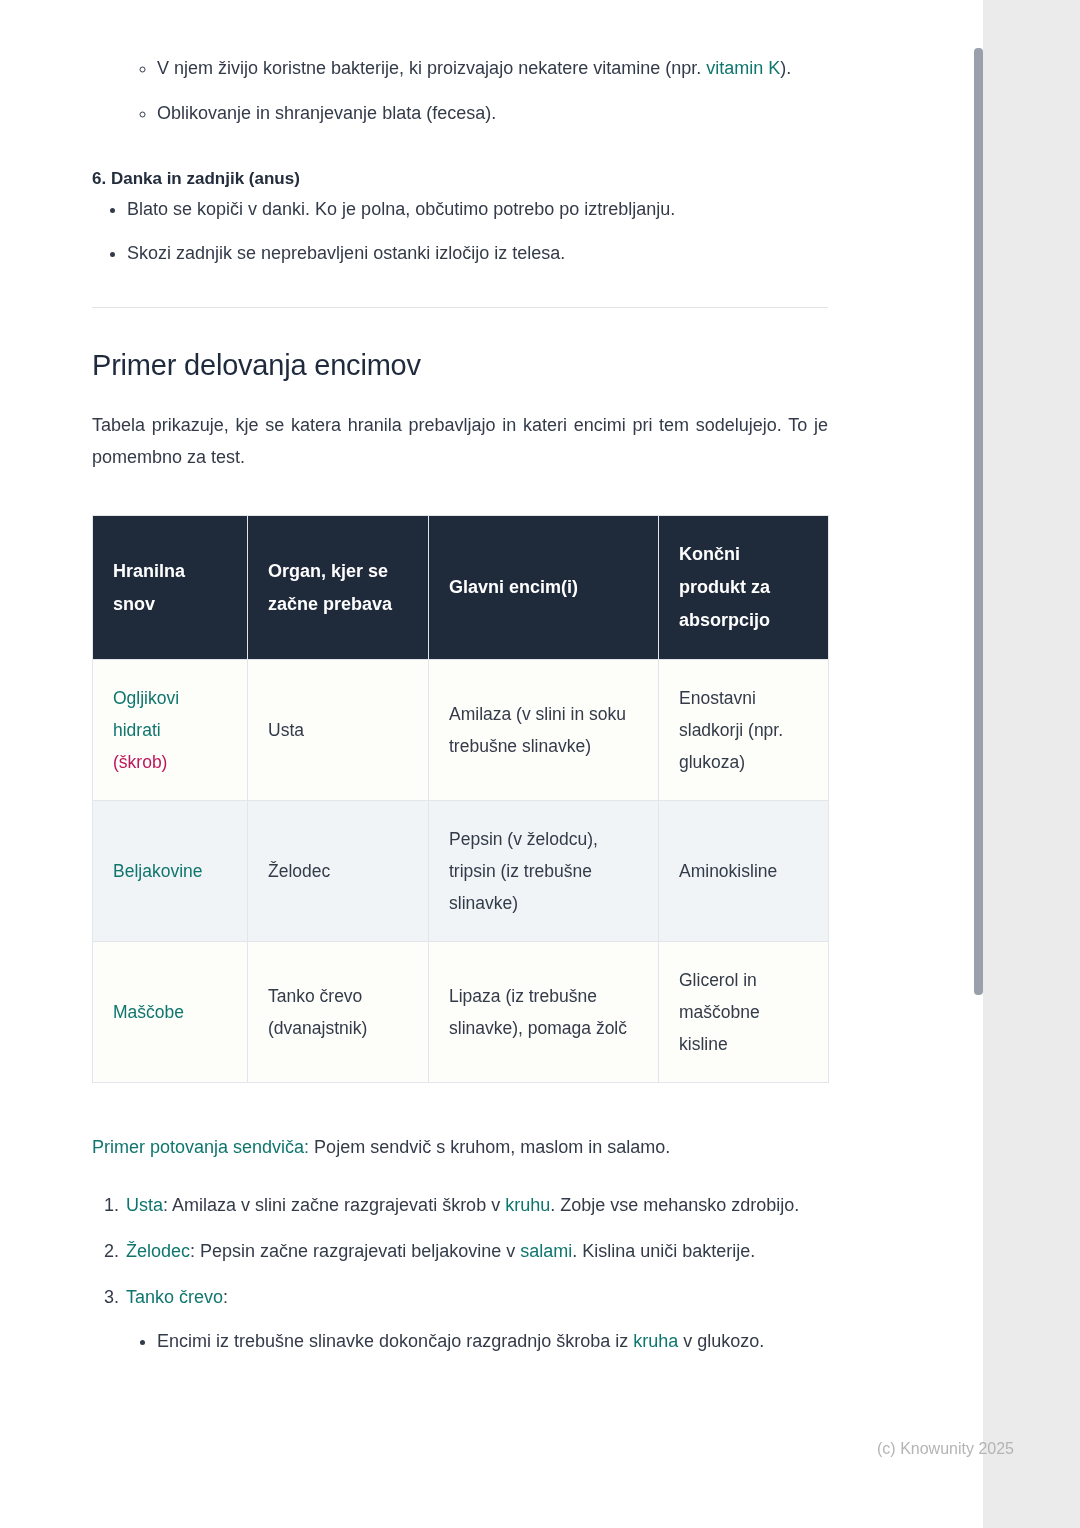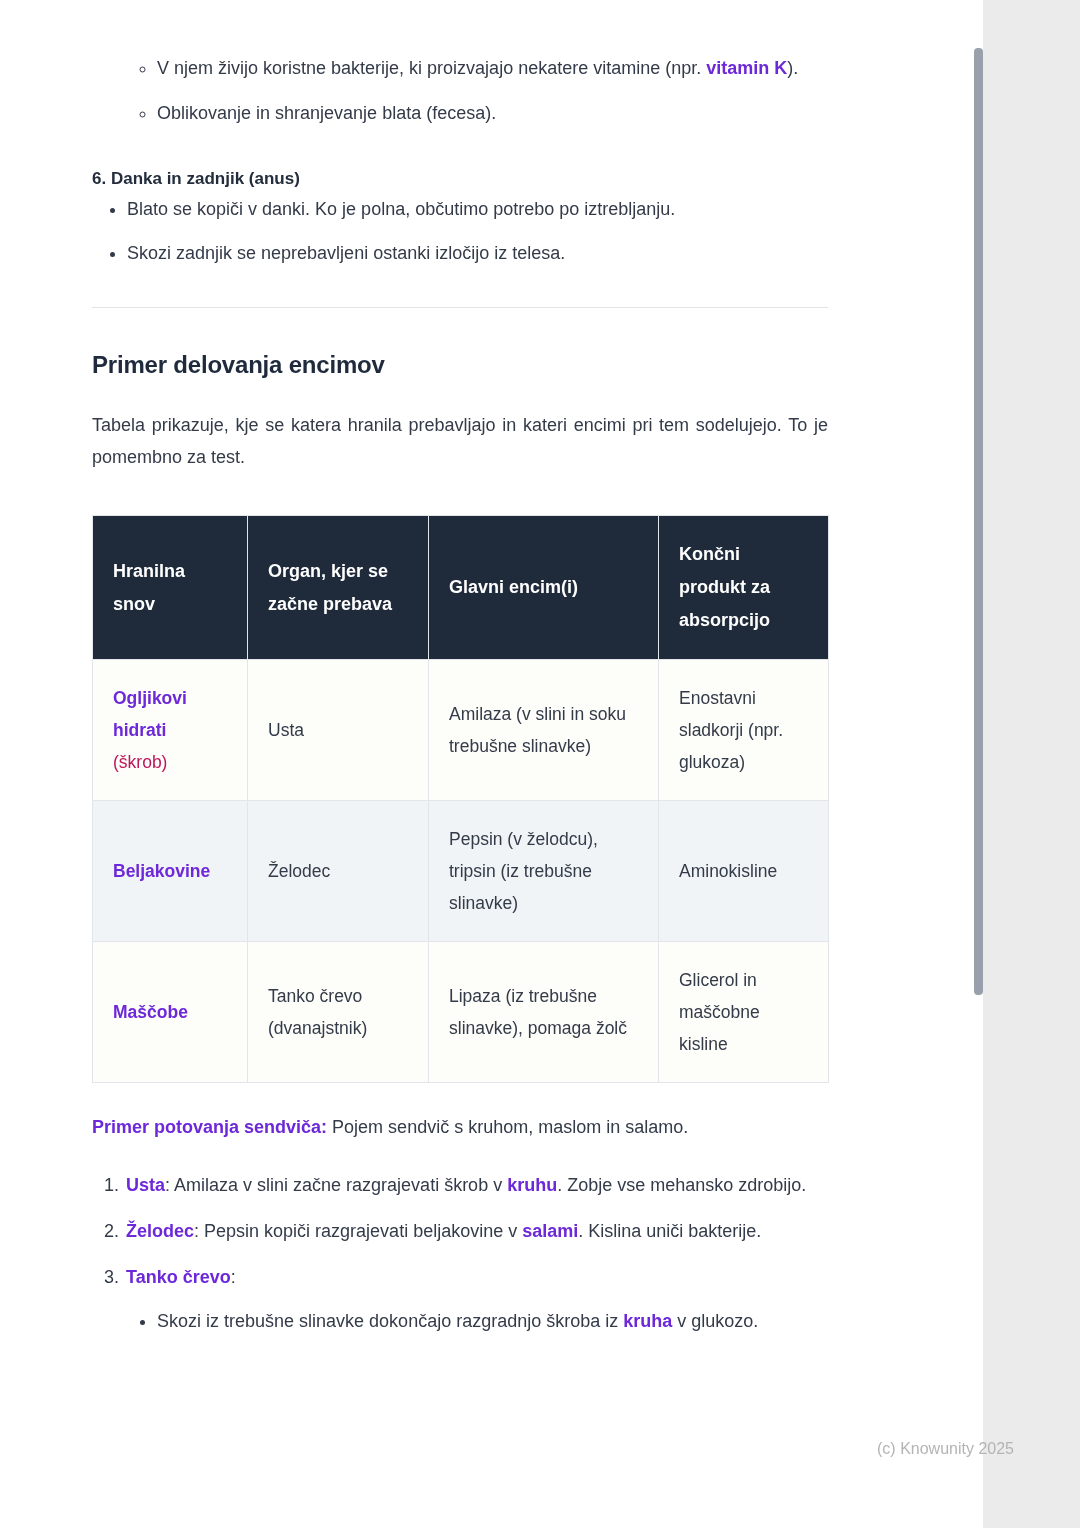--- a/index.html
+++ b/index.html
@@ -16,44 +16,44 @@
     background: #ebebeb;
   }
   .scroll-thumb {
     position: absolute; top: 48px; left: 974px; width: 9px; height: 947px;
     background: #99a0ab; border-radius: 4px;
   }
   .content {
     position: absolute; left: 92px; top: 0; width: 736px;
     font-size: 18px; line-height: 32px;
   }
-  b { font-weight: 700; color: #6d28d9; }
+  b { font-weight: 400; color: #0f766e; }
 
   ul.circle-list { margin-top: 52px; padding-left: 65px; list-style: circle; }
   ul.circle-list > li + li { margin-top: 13px; }
   ul.disc-list { padding-left: 35px; list-style: disc; }
   ul.disc-list > li + li { margin-top: 12px; }
 
   .sec-heading { margin-top: 36px; font-size: 17px; line-height: 28px; font-weight: 700; color: #232d3c; }
   .divider { margin-top: 38px; border: 0; border-top: 1px solid #e4e4e6; height: 0; }
-  .title { margin-top: 40px; font-size: 24px; line-height: 34px; font-weight: 700; color: #1f2b3d; letter-spacing: -0.2px; }
+  .title { margin-top: 40px; font-size: 29px; line-height: 34px; font-weight: 400; color: #1f2b3d; letter-spacing: -0.2px; }
   .intro { margin-top: 27px; text-align: justify; }
 
   table.enzyme { margin-top: 42px; width: 736px; border-collapse: collapse; table-layout: fixed; }
   table.enzyme th, table.enzyme td {
     border: 1px solid #e2e6eb; padding: 22px 20px;
     vertical-align: middle; text-align: left; word-wrap: break-word;
   }
   table.enzyme th { background: #1f2a3a; color: #ffffff; font-size: 18px; font-weight: 700; line-height: 33px; }
   table.enzyme td { font-size: 17.5px; line-height: 32px; }
   tr.row-a td { background: #fdfdf9; }
   tr.row-b td { background: #f1f4f7; }
   td .note { display: block; font-weight: 400; color: #be185d; }
 
-  .lead { margin-top: 28px; }
+  .lead { margin-top: 48px; }
   .steps { margin-top: 26px; list-style: none; }
   .step { display: flex; align-items: flex-start; }
   .step + .step { margin-top: 14px; }
   .step .num { flex: none; margin-left: 12px; width: 22px; }
   .step .body { flex: 1 1 auto; min-width: 0; }
   .sub-list { margin-top: 12px; padding-left: 31px; list-style: disc; }
 
   .watermark { position: absolute; top: 1440px; right: 66px; font-size: 16px; color: #b4b4b4; }
 </style>
 </head>
@@ -140,30 +140,30 @@
   <ol class="steps">
     <li class="step">
       <span class="num">1.</span>
       <div class="body">
         <b>Usta</b><span>: Amilaza v slini začne razgrajevati škrob v </span><b>kruhu</b><span>. Zobje vse mehansko zdrobijo.</span>
       </div>
     </li>
     <li class="step">
       <span class="num">2.</span>
       <div class="body">
-        <b>Želodec</b><span>: Pepsin kopiči razgrajevati beljakovine v </span><b>salami</b><span>. Kislina uniči bakterije.</span>
+        <b>Želodec</b><span>: Pepsin začne razgrajevati beljakovine v </span><b>salami</b><span>. Kislina uniči bakterije.</span>
       </div>
     </li>
     <li class="step">
       <span class="num">3.</span>
       <div class="body">
         <b>Tanko črevo</b><span>:</span>
         <ul class="sub-list">
           <li>
-            <span>Skozi iz trebušne slinavke dokončajo razgradnjo škroba iz </span><b>kruha</b><span> v glukozo.</span>
+            <span>Encimi iz trebušne slinavke dokončajo razgradnjo škroba iz </span><b>kruha</b><span> v glukozo.</span>
           </li>
         </ul>
       </div>
     </li>
   </ol>
 
 </div>
 
 <div class="watermark">(c) Knowunity 2025</div>
 

